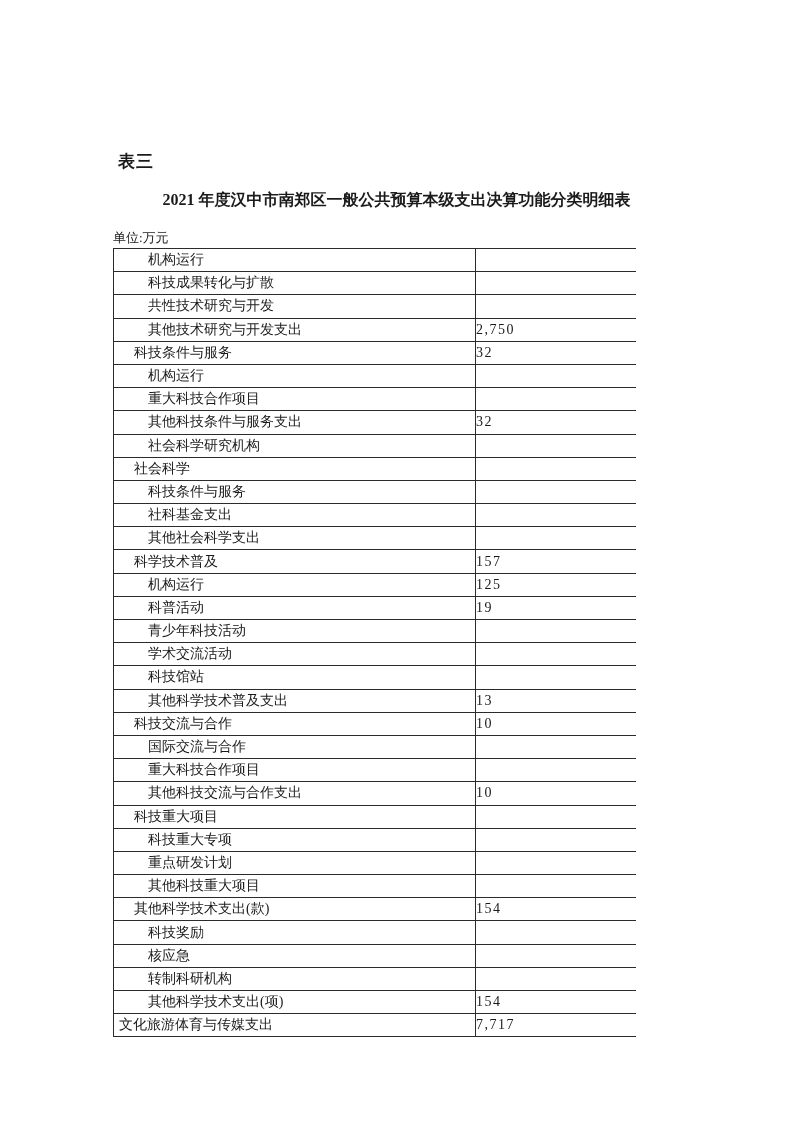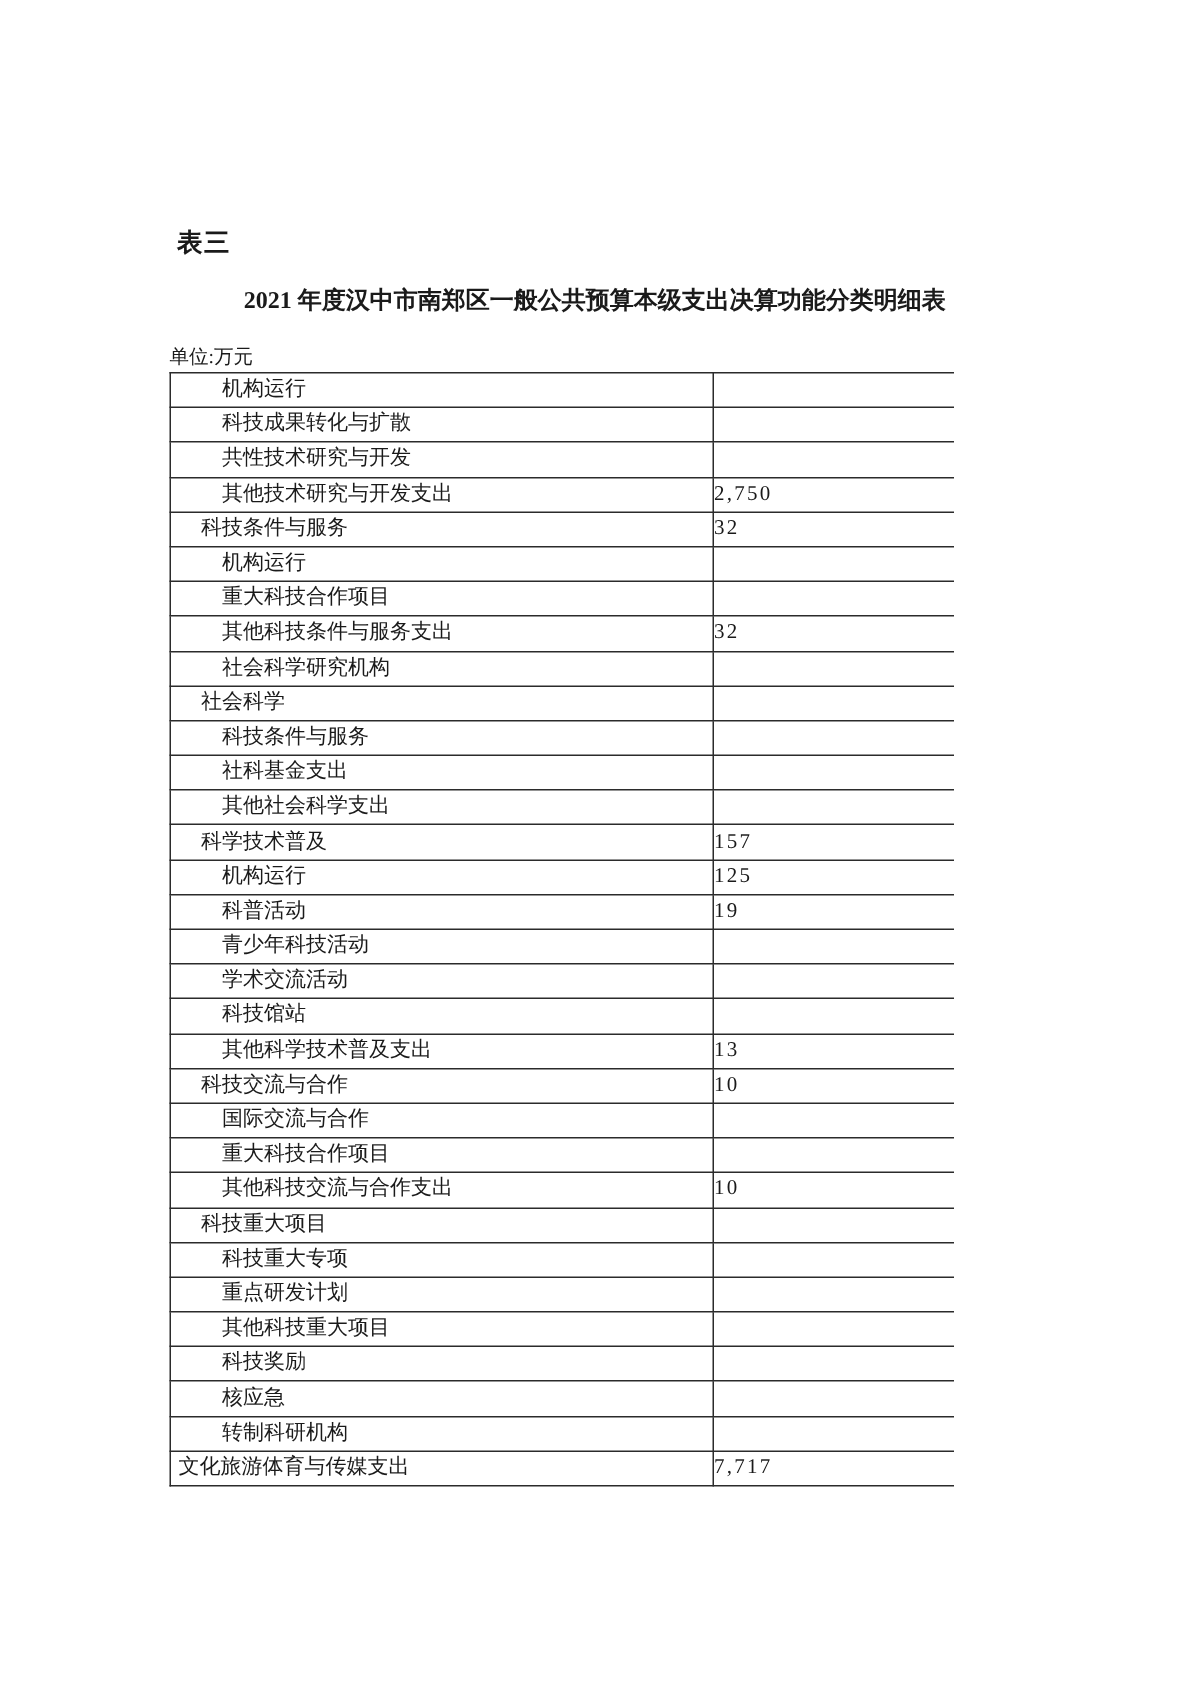--- a/index.html
+++ b/index.html
@@ -196,30 +196,38 @@
         </tr>
         <tr>
           <td class="cat indent-2">重点研发计划</td>
           <td class="amt"></td>
         </tr>
         <tr>
           <td class="cat indent-2">其他科技重大项目</td>
           <td class="amt"></td>
         </tr>
         <tr>
+          <td class="cat indent-1">其他科学技术支出(款)</td>
+          <td class="amt">154</td>
+        </tr>
+        <tr>
           <td class="cat indent-2">科技奖励</td>
           <td class="amt"></td>
         </tr>
         <tr>
           <td class="cat indent-2">核应急</td>
           <td class="amt"></td>
         </tr>
         <tr>
           <td class="cat indent-2">转制科研机构</td>
           <td class="amt"></td>
+        </tr>
+        <tr>
+          <td class="cat indent-2">其他科学技术支出(项)</td>
+          <td class="amt">154</td>
         </tr>
         <tr>
           <td class="cat indent-0">文化旅游体育与传媒支出</td>
           <td class="amt">7,717</td>
         </tr>
       </tbody>
   </table>
 
 </div>
 

